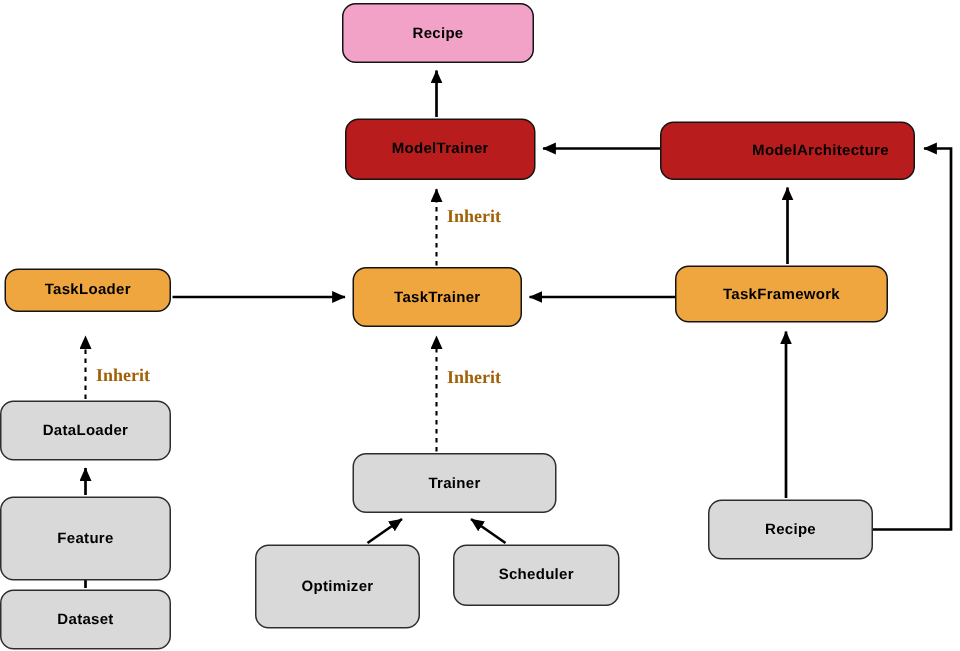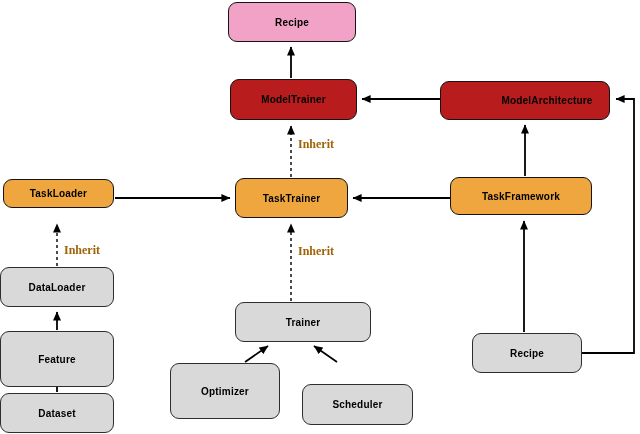--- a/index.html
+++ b/index.html
@@ -71,20 +71,20 @@
   <div class="node teal" style="left:230px;top:79px;width:127px;height:41px;">ModelTrainer</div>
   <div class="node teal" style="left:440px;top:81px;width:170px;height:39px;padding-left:44px;">ModelArchitecture</div>
   <div class="node orange" style="left:3px;top:179px;width:111px;height:29px;">TaskLoader</div>
   <div class="node orange" style="left:235px;top:178px;width:113px;height:40px;">TaskTrainer</div>
   <div class="node orange" style="left:450px;top:177px;width:142px;height:38px;">TaskFramework</div>
   <div class="node gray" style="left:0px;top:267px;width:114px;height:40px;">DataLoader</div>
   <div class="node gray" style="left:0px;top:331px;width:114px;height:56px;">Feature</div>
   <div class="node gray" style="left:0px;top:393px;width:114px;height:40px;text-align:center;">Dataset</div>
   <div class="node gray" style="left:235px;top:302px;width:136px;height:40px;">Trainer</div>
   <div class="node gray" style="left:170px;top:363px;width:110px;height:56px;">Optimizer</div>
-  <div class="node gray" style="left:302px;top:384px;width:111px;height:41px;">Scheduler</div>
+  <div class="node gray" style="left:302px;top:363px;width:111px;height:41px;">Scheduler</div>
   <div class="node gray" style="left:472px;top:333px;width:110px;height:40px;">Recipe</div>
 
   <div class="edge-label" style="left:298px;top:137px;">Inherit</div>
   <div class="edge-label" style="left:64px;top:243px;">Inherit</div>
   <div class="edge-label" style="left:298px;top:244px;">Inherit</div>
 
 </div>
 
 </body></html>

